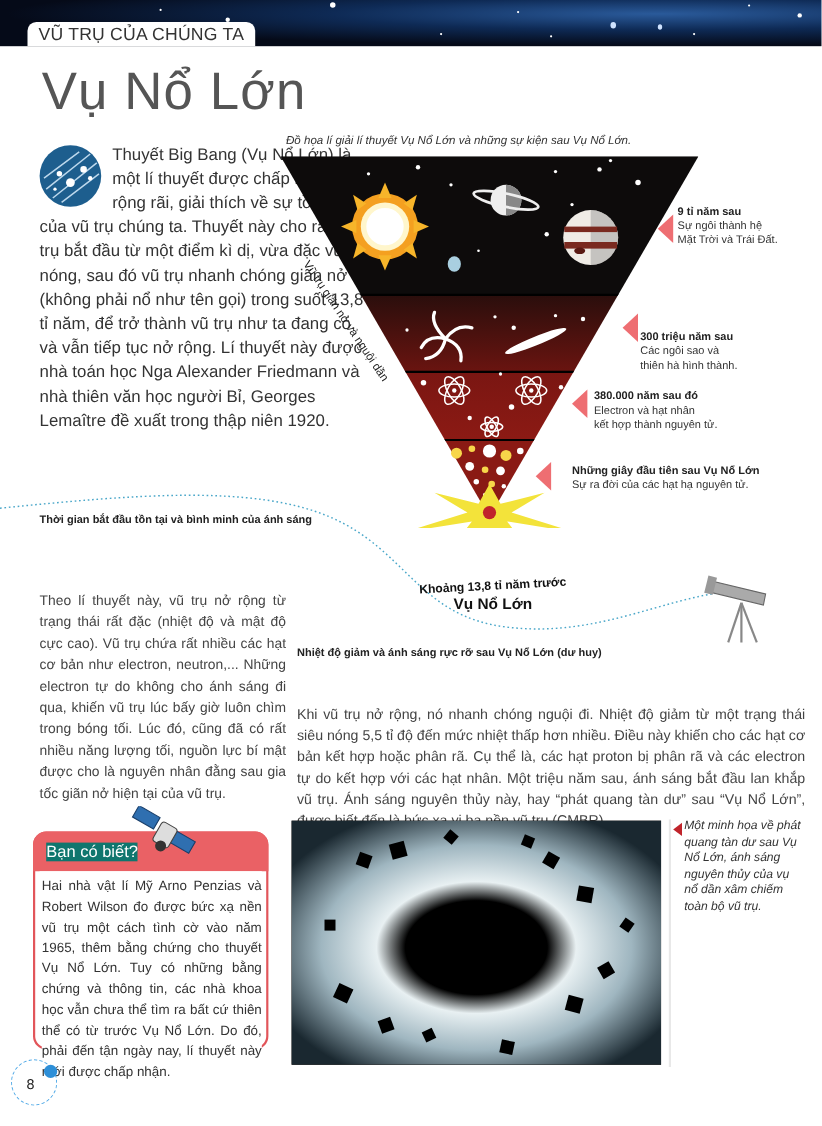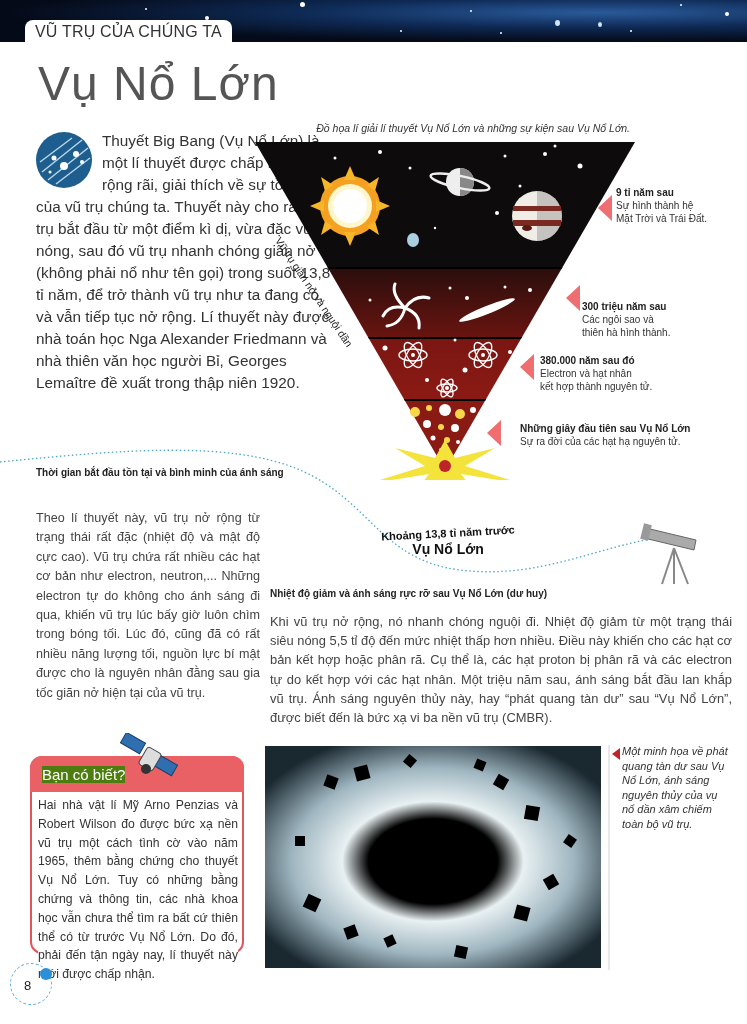--- a/index.html
+++ b/index.html
@@ -14,25 +14,25 @@
     background: #fff; border-radius: 8px 8px 0 0; font-size: 16px; line-height: 24px; color: #333; letter-spacing: 0.2px; }
 
   .page-title { position: absolute; left: 38px; top: 56px; font-size: 48px; font-weight: 300;
     color: #555; letter-spacing: 1px; font-family: "Liberation Sans", sans-serif; }
 
   .intro { position: absolute; left: 36px; top: 130px; width: 300px; font-size: 15.3px; line-height: 22px; color: #333; }
   .intro-icon { float: left; width: 56px; height: 56px; margin: 2px 10px 4px 0; border-radius: 50%;
     background: #1d5e8e; position: relative; overflow: hidden; }
 
   .h2 { position: absolute; font-weight: bold; font-size: 10px; line-height: 20px; color: #222; }
-  .body-text { position: absolute; font-size: 12.6px; line-height: 19.4px; color: #444; text-align: justify; }
+  .body-text { position: absolute; font-size: 12.6px; line-height: 19.4px; color: #444; text-align: justify; margin-top: 28px; }
 
   .dotted-curve { position: absolute; left: 0; top: 440px; width: 747px; height: 150px; pointer-events: none; }
 
-  .diagram-caption { position: absolute; left: 260px; top: 122px; width: 370px; text-align: right;
+  .diagram-caption { position: absolute; left: 260px; top: 122px; width: 370px; text-align: left;
     font-style: italic; font-size: 10.5px; color: #333; }
   .diagram { position: absolute; left: 255px; top: 140px; width: 380px; height: 340px; }
   .side-label { position: absolute; left: 283px; top: 235px; transform-origin: left top; transform: rotate(56deg);
     font-size: 10.5px; color: #222; white-space: nowrap; }
 
   .event { position: absolute; font-size: 10px; line-height: 13px; color: #333; }
   .event .t { font-weight: bold; color: #222; }
   .event-arrow { position: absolute; width: 0; height: 0; border-top: 13px solid transparent;
     border-bottom: 13px solid transparent; border-right: 14px solid #ee6e72; }
 
@@ -44,21 +44,21 @@
 
   .cmbr-image { position: absolute; left: 265px; top: 746px; width: 336px; height: 222px; background: #000; overflow: hidden; }
   .cmbr-caption { position: absolute; left: 622px; top: 744px; width: 110px; font-style: italic; font-size: 11px; line-height: 14.6px; color: #333; }
   .cmbr-arrow { position: absolute; left: 612px; top: 748px; width: 0; height: 0;
     border-top: 6px solid transparent; border-bottom: 6px solid transparent; border-right: 8px solid #c0242b; }
   .cmbr-rule { position: absolute; left: 608px; top: 745px; width: 2px; height: 225px; background: #e8e8e8; }
 
   .fact-box { position: absolute; left: 30px; top: 756px; width: 214px; height: 198px; border: 2px solid #e2555a; border-radius: 12px; background: #fff; }
   .fact-header { position: absolute; left: 30px; top: 756px; width: 214px; height: 36px; background: #ea6165; border-radius: 12px 12px 0 0; }
   .fact-title { position: absolute; left: 42px; top: 766px; font-size: 15px; color: #fff; }
-  .fact-title span { background: #4d7c0f; }
+  .fact-title span { background: #0f766e; }
   .fact-body { position: absolute; left: 38px; top: 796px; width: 200px; background: #fff; font-size: 12.2px; line-height: 18.8px; color: #333; text-align: justify; }
   .fact-inner { position: absolute; left: 36px; top: 792px; width: 202px; height: 158px; background: #fff; border-radius: 0 0 10px 10px; }
 
   .satellite { position: absolute; left: 118px; top: 733px; width: 62px; height: 50px; }
 
   .page-num { position: absolute; left: 24px; top: 978px; font-size: 13px; color: #222; }
   .page-dot { position: absolute; left: 40px; top: 968px; width: 12px; height: 12px; border-radius: 50%; background: #2d8fd8; }
   .page-ring { position: absolute; left: 10px; top: 963px; width: 42px; height: 42px; border-radius: 50%; border: 1.5px dashed #5aaee8; }
 </style>
 </head>
@@ -233,21 +233,21 @@
   <g fill="#f3e33a">
     <polygon points="190,300 200,318 240,308 210,326 268,344 206,334 226,360 196,340 190,370 184,340 154,360 174,334 112,344 170,326 140,308 180,318"></polygon>
   </g>
   <circle cx="190" cy="326" r="6" fill="#c0242b"></circle>
 </svg>
 <div class="side-label">Vũ trụ giãn nở và nguội dần</div>
 
 <div class="event-arrow" style="left:598px;top:195px"></div>
 <div class="event" style="left:616px;top:186px">
   <div class="t">9 tỉ năm sau</div>
-  <div>Sự hình thành hệ</div>
+  <div>Sự ngôi thành hệ</div>
   <div>Mặt Trời và Trái Đất.</div>
 </div>
 <div class="event-arrow" style="left:566px;top:285px"></div>
 <div class="event" style="left:582px;top:300px">
   <div class="t">300 triệu năm sau</div>
   <div>Các ngôi sao và</div>
   <div>thiên hà hình thành.</div>
 </div>
 <div class="event-arrow" style="left:520px;top:354px"></div>
 <div class="event" style="left:540px;top:354px">

